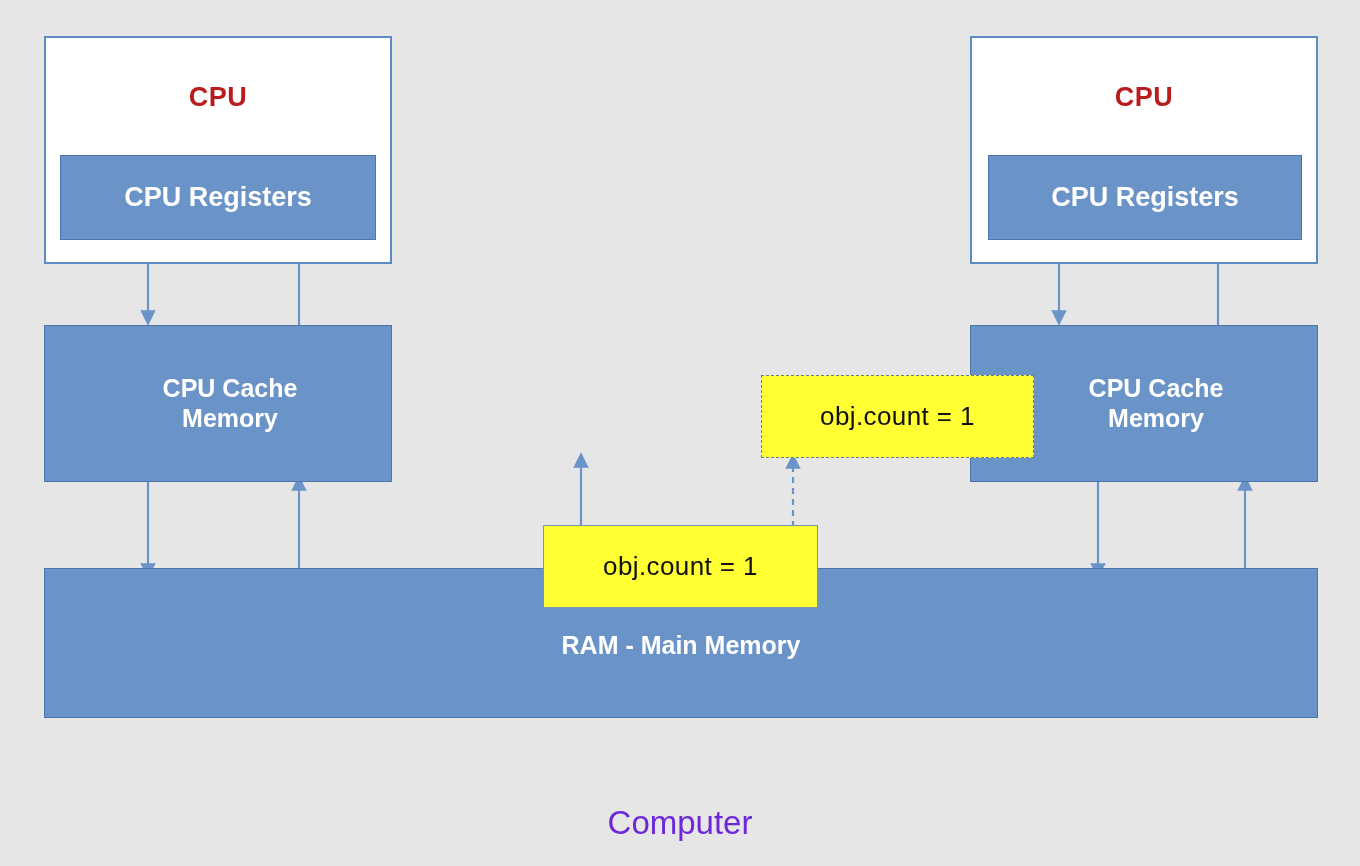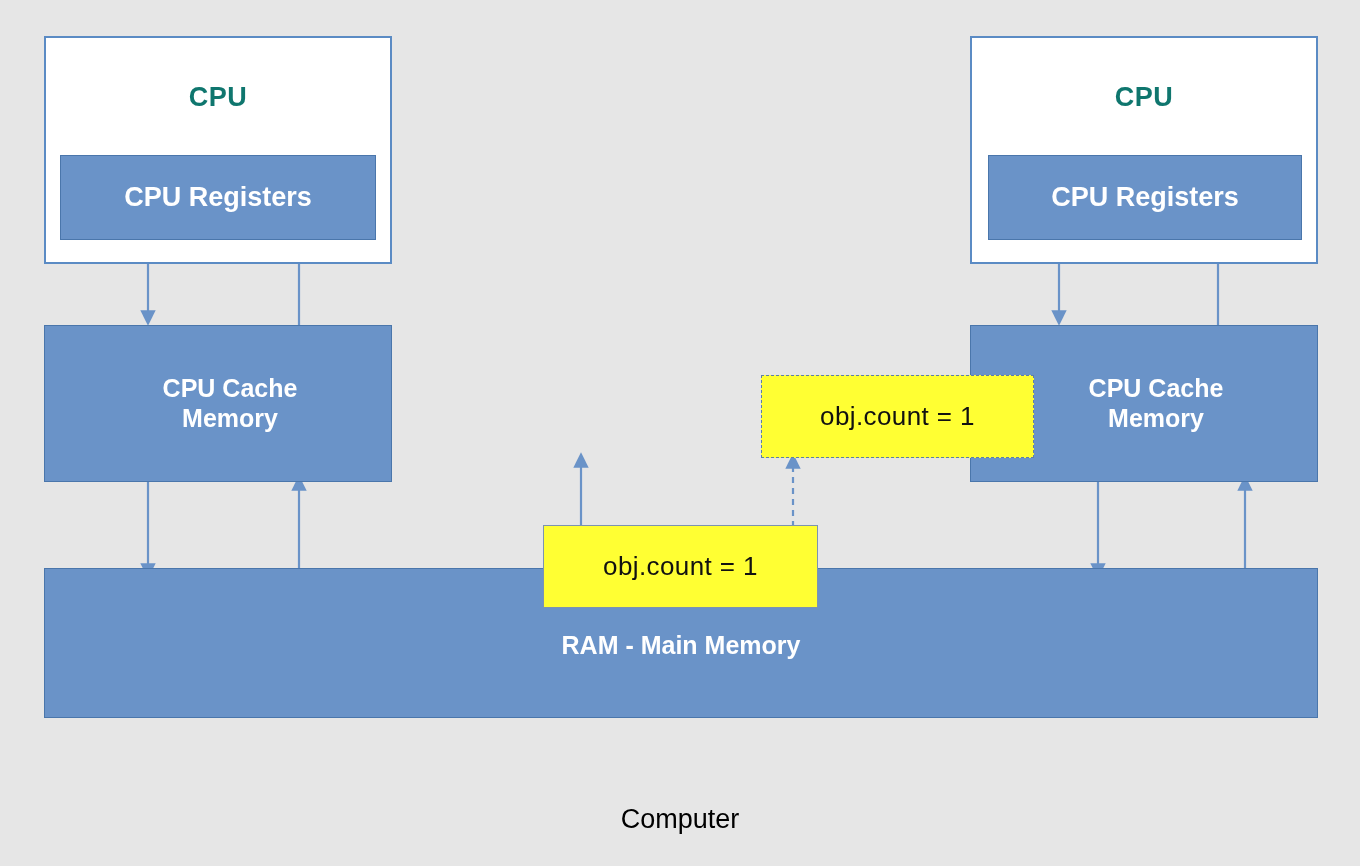--- a/index.html
+++ b/index.html
@@ -34,21 +34,21 @@
     background: #ffffff;
     border: 2px solid #5b8bc4;
   }
   .cpu-title {
     position: absolute;
     left: 0;
     right: 0;
     top: 44px;
     font-size: 27px;
     font-weight: bold;
-    color: #0f766e;
+    color: #b91c1c;
     letter-spacing: .5px;
   }
 
   
   .blue-block {
     background: #6a93c8;
     border: 1px solid #4a76ab;
     color: #ffffff;
     font-weight: bold;
     line-height: 1.18;
@@ -89,22 +89,22 @@
   .callout.dashed {
     border: 1px dashed #5f7fa8;
   }
 
   
   .caption {
     position: absolute;
     left: 0;
     right: 0;
     text-align: center;
-    font-size: 27px;
-    color: #000000;
+    font-size: 33px;
+    color: #6d28d9;
     font-weight: normal;
   }
 
   
   #connectors {
     position: absolute;
     left: 0;
     top: 0;
     width: 1360px;
     height: 866px;

